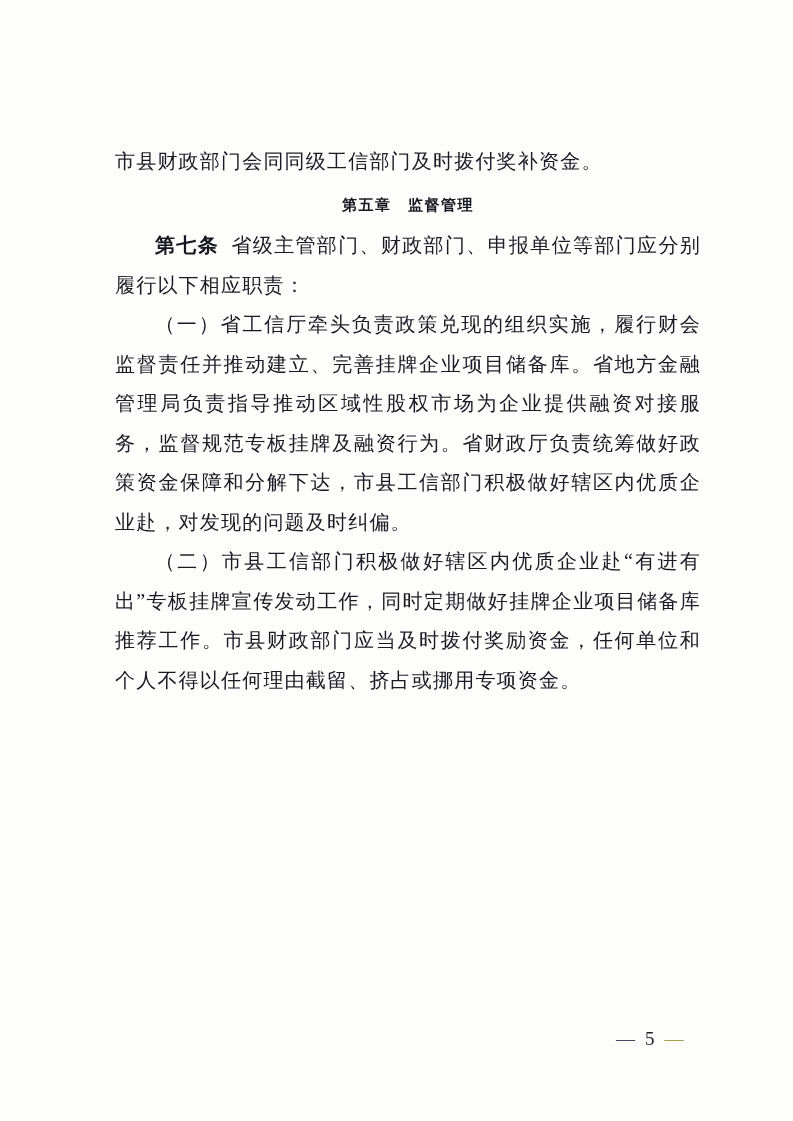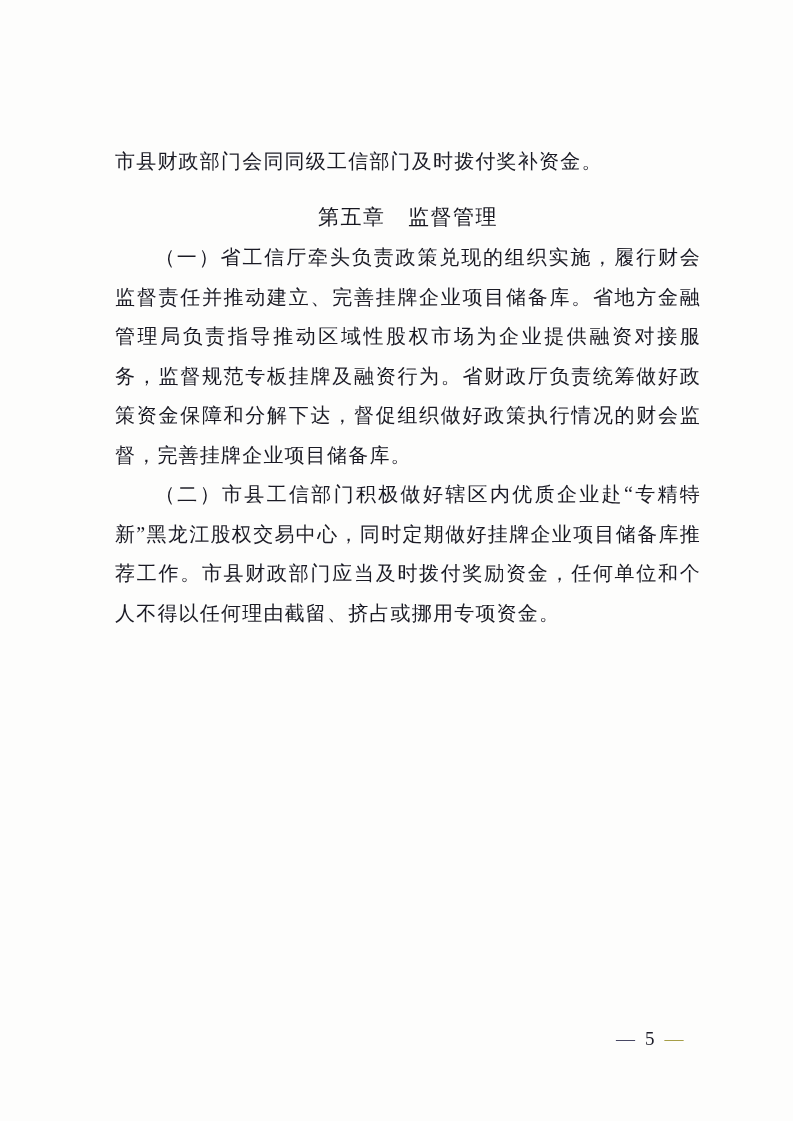--- a/index.html
+++ b/index.html
@@ -28,26 +28,26 @@
   }
   .content p {
     margin: 0;
     padding: 0;
   }
   p.indent {
     text-indent: 2em;
   }
   .chapter-heading {
     font-family: "Liberation Sans", "DejaVu Sans", sans-serif;
-    font-weight: normal;
-    font-size: 21px;
+    font-weight: bold;
+    font-size: 15px;
     line-height: 39.5px;
     text-align: center;
     letter-spacing: 1.5px;
-    margin: 15px 0 2px 0;
+    margin: 3px 0 2px 0;
     color: #16161f;
   }
   .article-label {
     font-family: "Liberation Sans", "DejaVu Sans", sans-serif;
     font-weight: bold;
     margin-right: 0.62em;
     color: #16161f;
   }
   .page-number {
     position: absolute;
@@ -73,24 +73,25 @@
 <body>
 
 <div class="page">
 
   <div class="content">
 
     <p>市县财政部门会同同级工信部门及时拨付奖补资金。</p>
 
     <h2 class="chapter-heading">第五章　监督管理</h2>
 
+    <p class="indent"><span class="article-label">第七条</span><span>省级主管部门、财政部门、申报单位等部门应分别履行以下相应职责：</span></p>
 
-    <p class="indent">（一）省工信厅牵头负责政策兑现的组织实施，履行财会监督责任并推动建立、完善挂牌企业项目储备库。省地方金融管理局负责指导推动区域性股权市场为企业提供融资对接服务，监督规范专板挂牌及融资行为。省财政厅负责统筹做好政策资金保障和分解下达，督促组织做好政策执行情况的财会监督，完善挂牌企业项目储备库。</p>
+    <p class="indent">（一）省工信厅牵头负责政策兑现的组织实施，履行财会监督责任并推动建立、完善挂牌企业项目储备库。省地方金融管理局负责指导推动区域性股权市场为企业提供融资对接服务，监督规范专板挂牌及融资行为。省财政厅负责统筹做好政策资金保障和分解下达，市县工信部门积极做好辖区内优质企业赴，对发现的问题及时纠偏。</p>
 
-    <p class="indent">（二）市县工信部门积极做好辖区内优质企业赴“专精特新”黑龙江股权交易中心，同时定期做好挂牌企业项目储备库推荐工作。市县财政部门应当及时拨付奖励资金，任何单位和个人不得以任何理由截留、挤占或挪用专项资金。</p>
+    <p class="indent">（二）市县工信部门积极做好辖区内优质企业赴“有进有出”专板挂牌宣传发动工作，同时定期做好挂牌企业项目储备库推荐工作。市县财政部门应当及时拨付奖励资金，任何单位和个人不得以任何理由截留、挤占或挪用专项资金。</p>
 
 
 
   </div>
 
   <div class="page-number"><span class="dash-left">—</span><span class="num">5</span><span class="dash-right">—</span></div>
 
 </div>
 
 </body></html>

